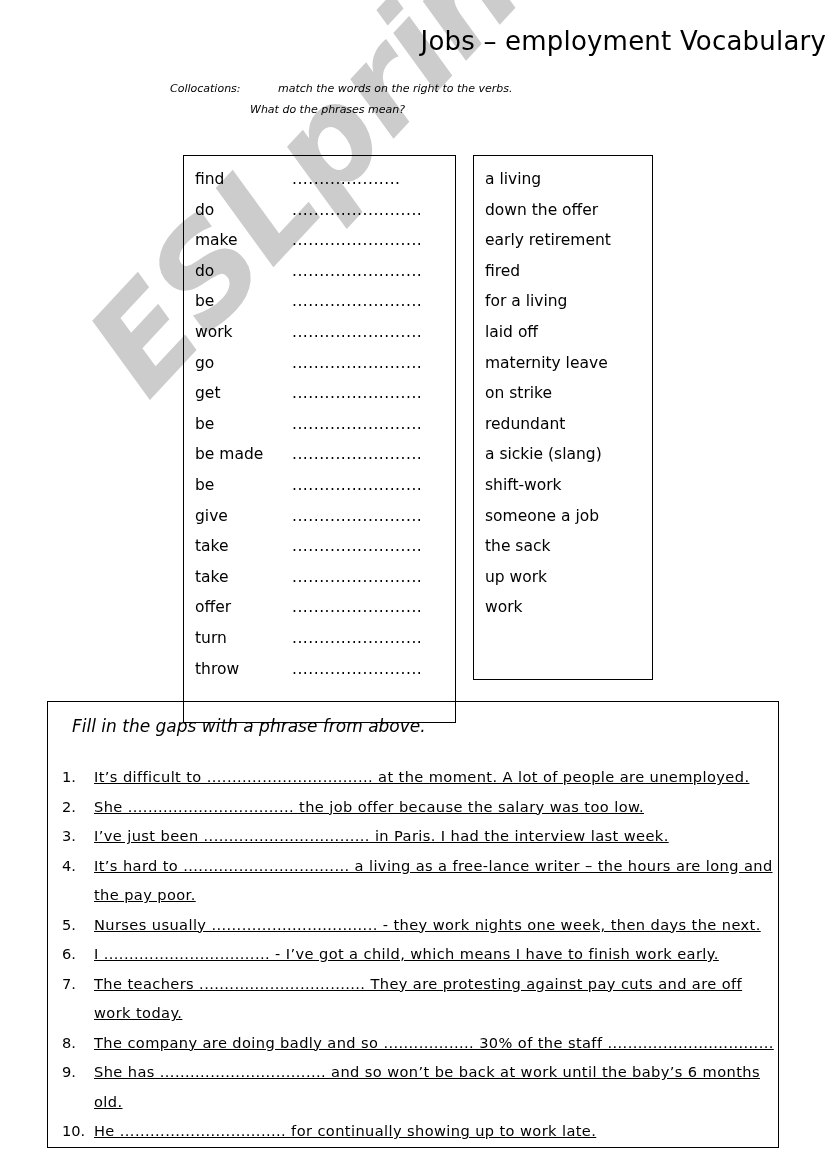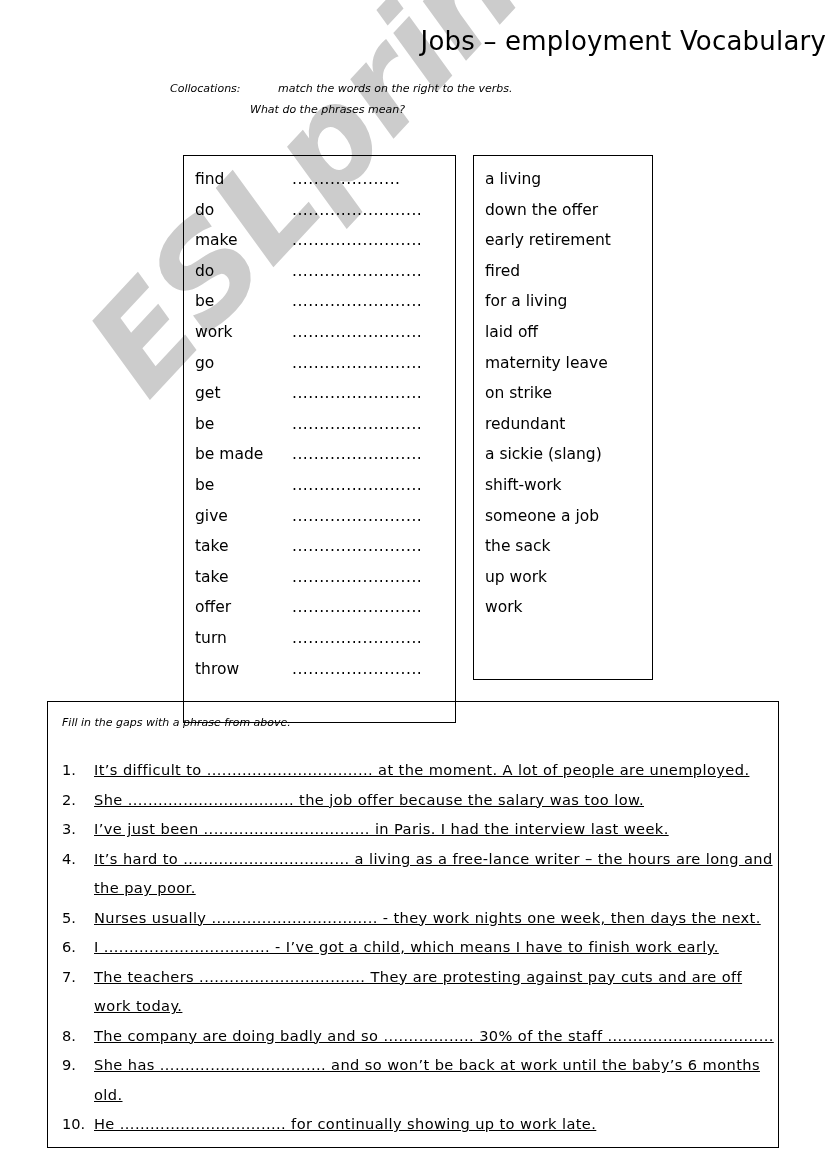--- a/index.html
+++ b/index.html
@@ -132,23 +132,23 @@
   #gapfill-box {
     left: 47px;
     top: 701px;
     width: 732px;
     height: 447px;
     border: 1px solid #000;
     box-sizing: border-box;
     background: transparent;
   }
   #gapfill-heading {
-    margin: 14px 0 0 14px;
+    margin: 14px 0 0 24px;
     font-style: italic;
-    font-size: 11px;
+    font-size: 17px;
   }
   #gapfill-list {
     list-style: none;
     margin: 26px 0 0 0;
     padding: 0;
   }
   #gapfill-list li {
     position: relative;
     margin: 0 0 0 14px;
     padding-left: 32px;

